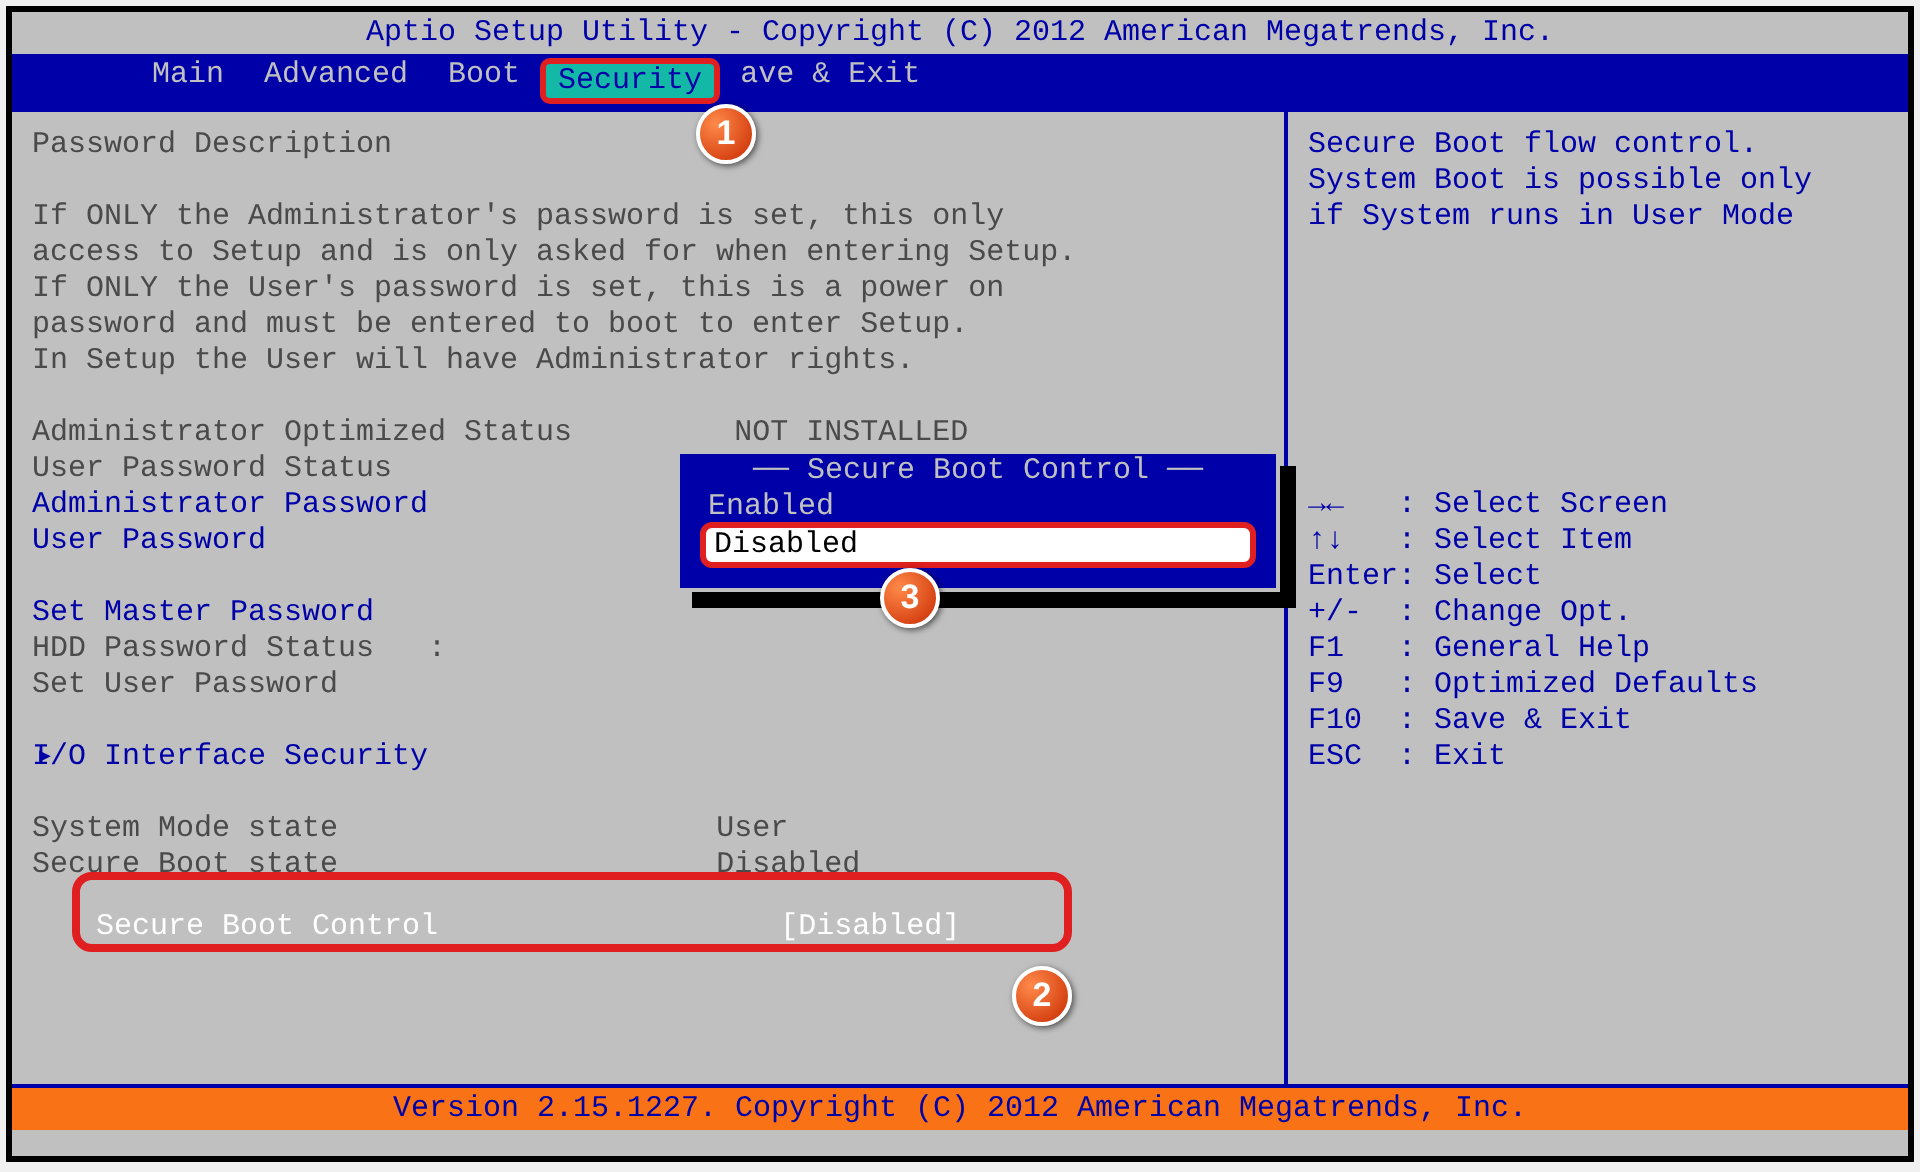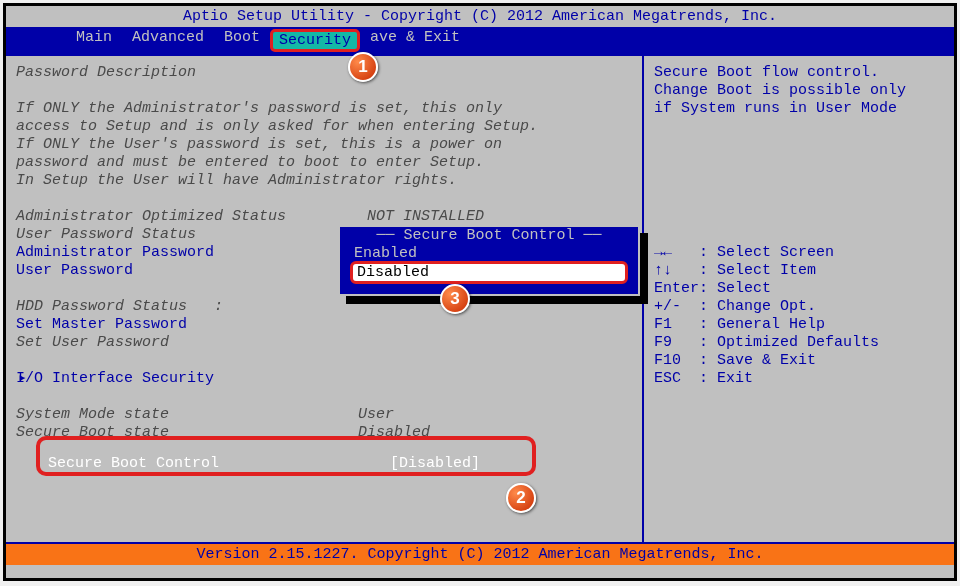--- a/index.html
+++ b/index.html
@@ -8,21 +8,21 @@
   .wrap { border: 3px solid #000; width: 954px; height: 578px; margin: 3px; position: relative; background: #c0c0c0; }
   .title-bar { background: #c0c0c0; color: #0000a8; text-align: center; padding: 2px 0; font-weight: normal; }
   .tab-bar { background: #0000a8; color: #c0c0c0; padding: 2px 0 2px 60px; display: flex; gap: 0; text-align: center; }
   .tab { padding: 0 10px; color: #c0c0c0; }
   .tab-sel { background: #14b8a6; color: #0000a8; border: 3px solid #e02020; border-radius: 5px; padding: 0 6px; position: relative; }
   .main-area { display: flex; height: 490px; border-top: 2px solid #0000a8; border-bottom: 2px solid #0000a8; }
   .left-pane { flex: 1; padding: 8px 10px; color: #4a4a4a; border-right: 2px solid #0000a8; position: relative; }
   .right-pane { width: 310px; padding: 8px 10px; color: #0000a8; }
   .line { white-space: pre; line-height: 18px; }
   .blue { color: #0000a8; }
-  .gray { color: #4a4a4a; font-style: italic; }
+  .gray { color: #4a4a4a; }
   .submenu-mark { position: absolute; left: 2px; color: #0000a8; }
   .popup { position: absolute; left: 332px; top: 169px; width: 302px; background: #0000a8; color: #c0c0c0; border: 2px solid #c0c0c0; box-shadow: 8px 8px 0 #000; padding: 0; }
   .popup-title-row { color: #c0c0c0; text-align: center; }
   .popup-opt { padding: 0 14px; color: #c0c0c0; line-height: 18px; }
   .popup-sel { background: #fff; color: #000; border: 3px solid #e02020; border-radius: 6px; margin: -2px 10px 2px 10px; padding: 0 4px; position: relative; }
   .highlight-row { position: absolute; left: 30px; top: 380px; width: 500px; height: 40px; border: 4px solid #e02020; border-radius: 10px; padding: 15px 8px; color: #fff; }
   .hilite-line { white-space: pre; line-height: 18px; }
   .footer { background: #f97316; color: #0000a8; text-align: center; padding: 2px 0; }
   .help-block { margin-top: 126px; }
   .hk { white-space: pre; line-height: 18px; }
@@ -53,22 +53,22 @@
       <div class="line gray">access to Setup and is only asked for when entering Setup.</div>
       <div class="line gray">If ONLY the User's password is set, this is a power on</div>
       <div class="line gray">password and must be entered to boot to enter Setup.</div>
       <div class="line gray">In Setup the User will have Administrator rights.</div>
       <div class="line">&nbsp;</div>
       <div class="line gray"><span>Administrator Optimized Status</span>         <span>NOT INSTALLED</span></div>
       <div class="line gray"><span>User Password Status</span>                  <span>NOT INSTALLED</span></div>
       <div class="line blue">Administrator Password</div>
       <div class="line blue">User Password</div>
       <div class="line">&nbsp;</div>
+      <div class="line blue">Set Master Password</div>
       <div class="line gray">HDD Password Status   :</div>
-      <div class="line blue">Set Master Password</div>
       <div class="line gray">Set User Password</div>
       <div class="line">&nbsp;</div>
       <div class="line blue" style="position:relative;"><span class="submenu-mark">▸</span><span>I/O Interface Security</span></div>
       <div class="line">&nbsp;</div>
       <div class="line gray"><span>System Mode state</span>                     <span>User</span></div>
       <div class="line gray"><span>Secure Boot state</span>                     <span>Disabled</span></div>
 
       <div class="highlight-row">
         <div class="hilite-line"><span>Secure Boot Control</span>                   <span>[Disabled]</span></div>
       </div>
@@ -76,21 +76,21 @@
       <div class="popup">
         <div class="popup-title-row line">── <span>Secure Boot Control</span> ──</div>
         <div class="popup-opt">Enabled</div>
         <div class="popup-sel">Disabled</div>
         <div class="line" style="height:8px;"></div>
       </div>
     </div>
 
     <div class="right-pane">
       <div class="line">Secure Boot flow control.</div>
-      <div class="line">Change Boot is possible only</div>
+      <div class="line">System Boot is possible only</div>
       <div class="line">if System runs in User Mode</div>
       <div class="help-block">
         <div class="hk">→←   : Select Screen</div>
         <div class="hk">↑↓   : Select Item</div>
         <div class="hk">Enter: Select</div>
         <div class="hk">+/-  : Change Opt.</div>
         <div class="hk">F1   : General Help</div>
         <div class="hk">F9   : Optimized Defaults</div>
         <div class="hk">F10  : Save &amp; Exit</div>
         <div class="hk">ESC  : Exit</div>

